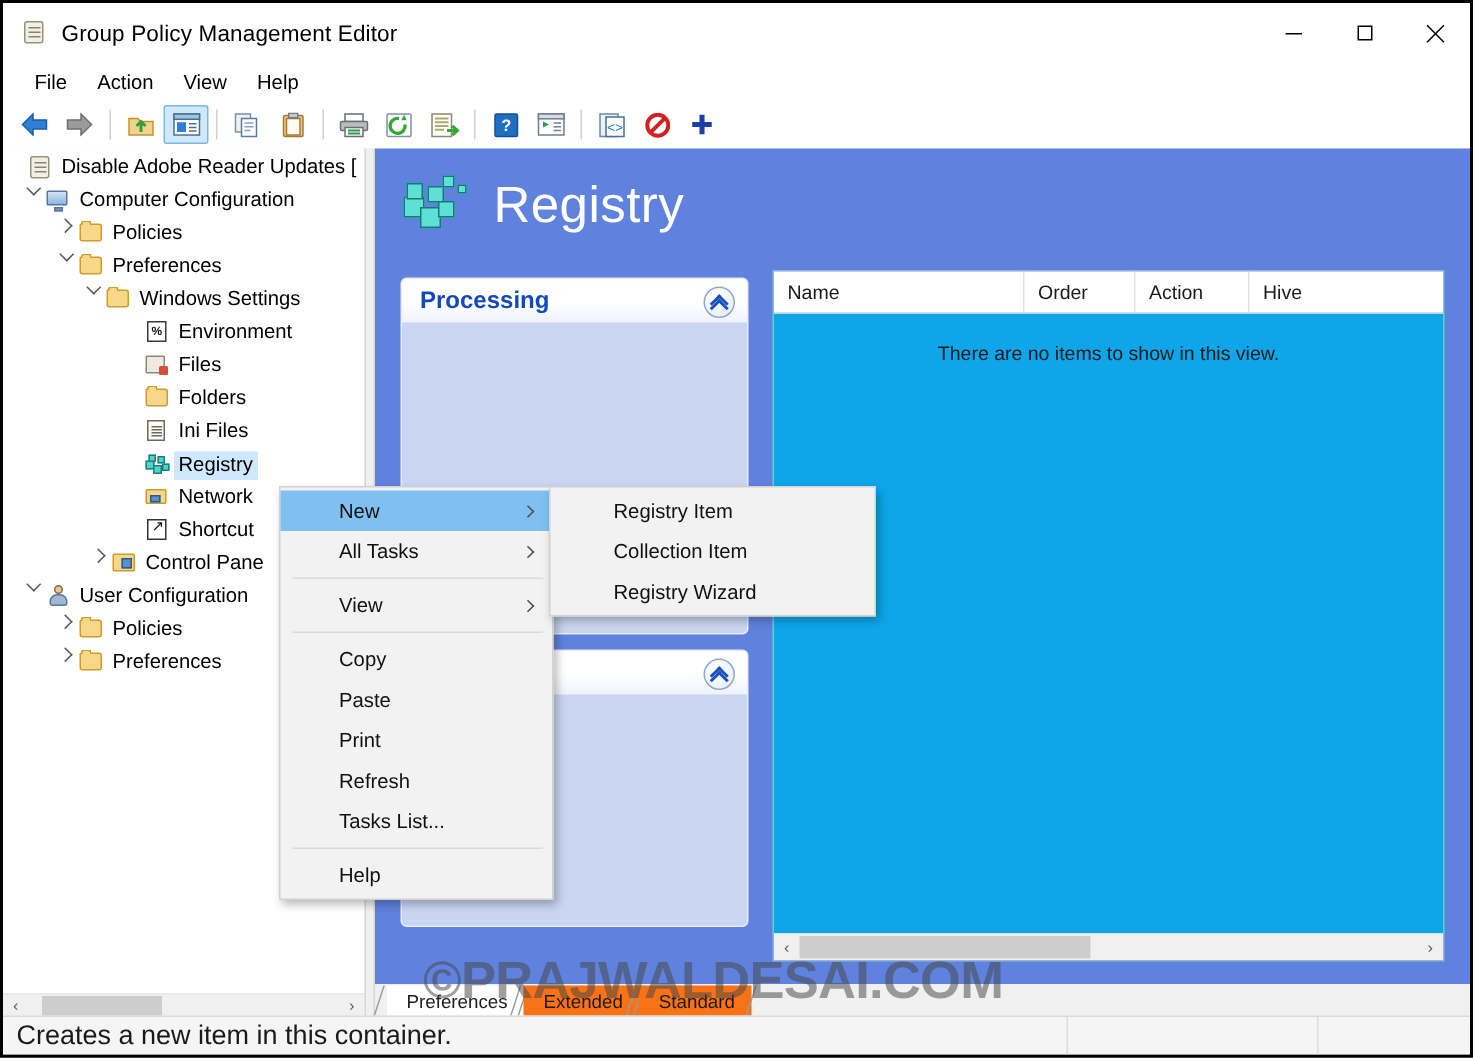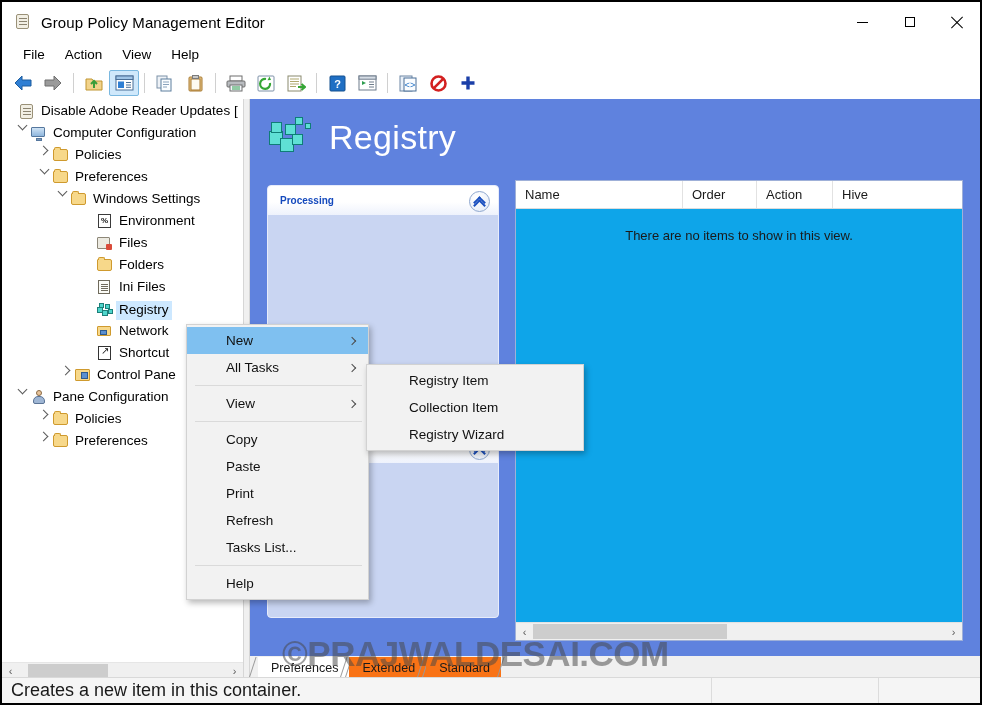--- a/index.html
+++ b/index.html
@@ -279,21 +279,21 @@
     border-radius: 4px;
     box-sizing: border-box;
     position: relative;
     overflow: hidden;
   }
   .card-head {
     height: 29px;
     background: linear-gradient(#ffffff 0%, #ffffff 55%, #eef2fc 100%);
     display: flex; align-items: center;
     padding-left: 12px;
-    font-weight: bold; font-size: 10px; color: #1449bd;
+    font-weight: bold; font-size: 16px; color: #1449bd;
   }
   .card-body { position: absolute; left: 0; right: 0; top: 29px; bottom: 0; padding: 8px 12px; }
   .card-body .txt { font-size: 13px; color: #4a5a78; }
   .chevbtn {
     position: absolute; right: 8px; top: 5px;
     width: 19px; height: 19px; border-radius: 50%;
     background: radial-gradient(circle at 35% 30%, #ffffff, #e4ebf7);
     border: 1px solid #8fa8cf;
     display: flex; align-items: center; justify-content: center;
   }
@@ -382,21 +382,21 @@
   
   .ctxmenu {
     position: absolute;
     background: #f2f2f2;
     border: 1px solid #d2d2d2;
     box-shadow: 2px 3px 6px rgba(0,0,0,.28);
     padding: 2px 0;
     z-index: 50;
   }
   .ctx-main { left: 184px; top: 322px; width: 181px; }
-  .ctx-sub  { left: 364px; top: 322px; width: 216px; background:#f2f2f2;margin-top:40px; }
+  .ctx-sub  { left: 364px; top: 322px; width: 216px; background:#f2f2f2; }
   .ctx-item {
     height: 27px; display: flex; align-items: center;
     padding-left: 39px; position: relative;
     font-size: 13.5px; color: #111;
     cursor: default;
   }
   .ctx-item.hl { background: #7fc0f0; }
   .ctx-item .arw {
     position: absolute; right: 13px; top: 50%;
     width: 5px; height: 5px; margin-top: -3px;
@@ -665,21 +665,21 @@
           <span class="tlabel">Control Pane</span>
         </div>
 
         <div class="trow" style="padding-left:12px">
           <span class="chev down">
               <i></i>
             </span>
           <span class="ticon">
               <span class="ic-user"></span>
             </span>
-          <span class="tlabel">Pane Configuration</span>
+          <span class="tlabel">User Configuration</span>
         </div>
 
         <div class="trow" style="padding-left:34px">
           <span class="chev right">
               <i></i>
             </span>
           <span class="ticon">
               <span class="ic-folder"></span>
             </span>
           <span class="tlabel">Policies</span>

